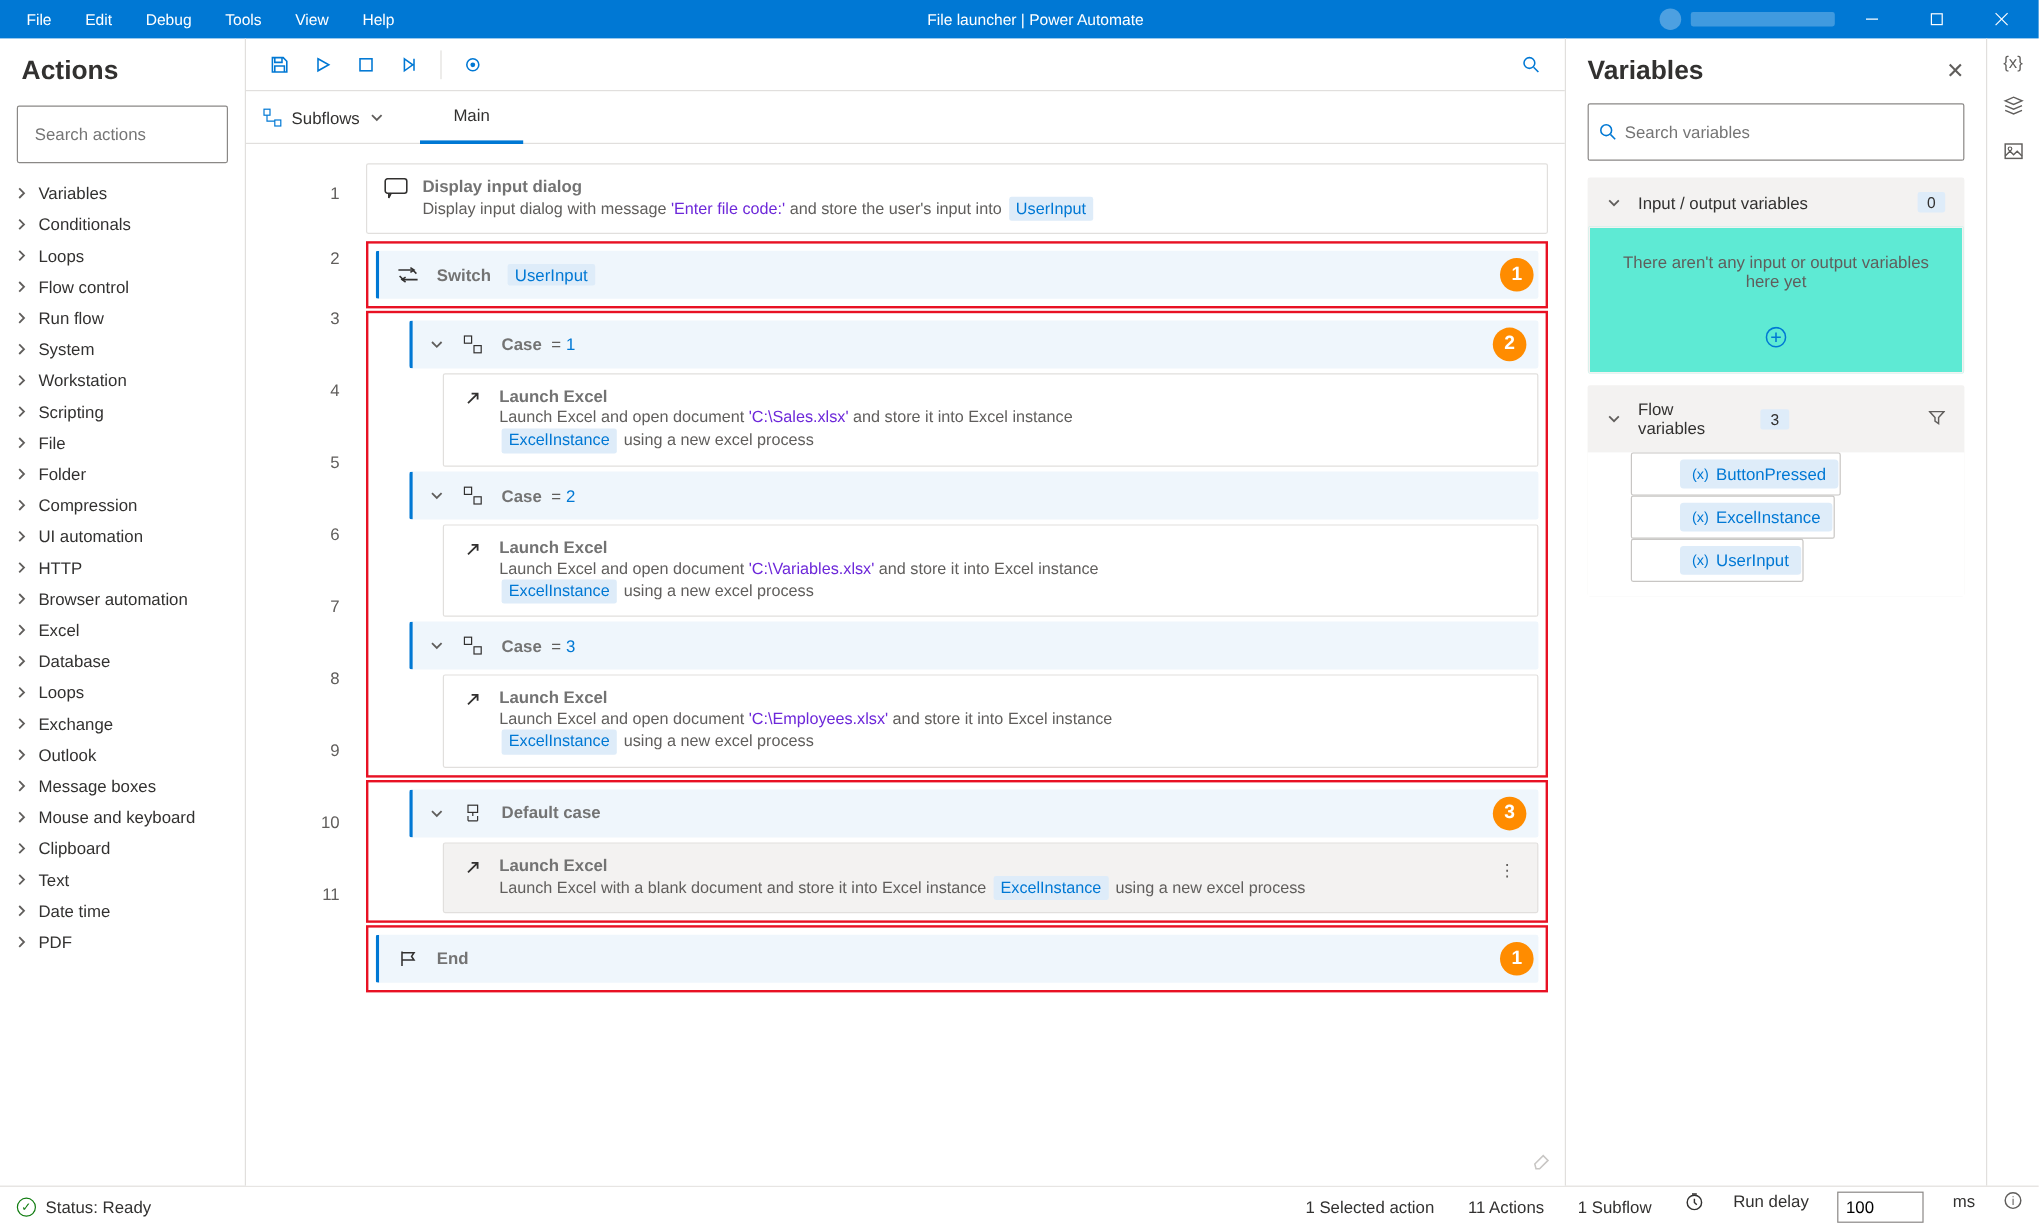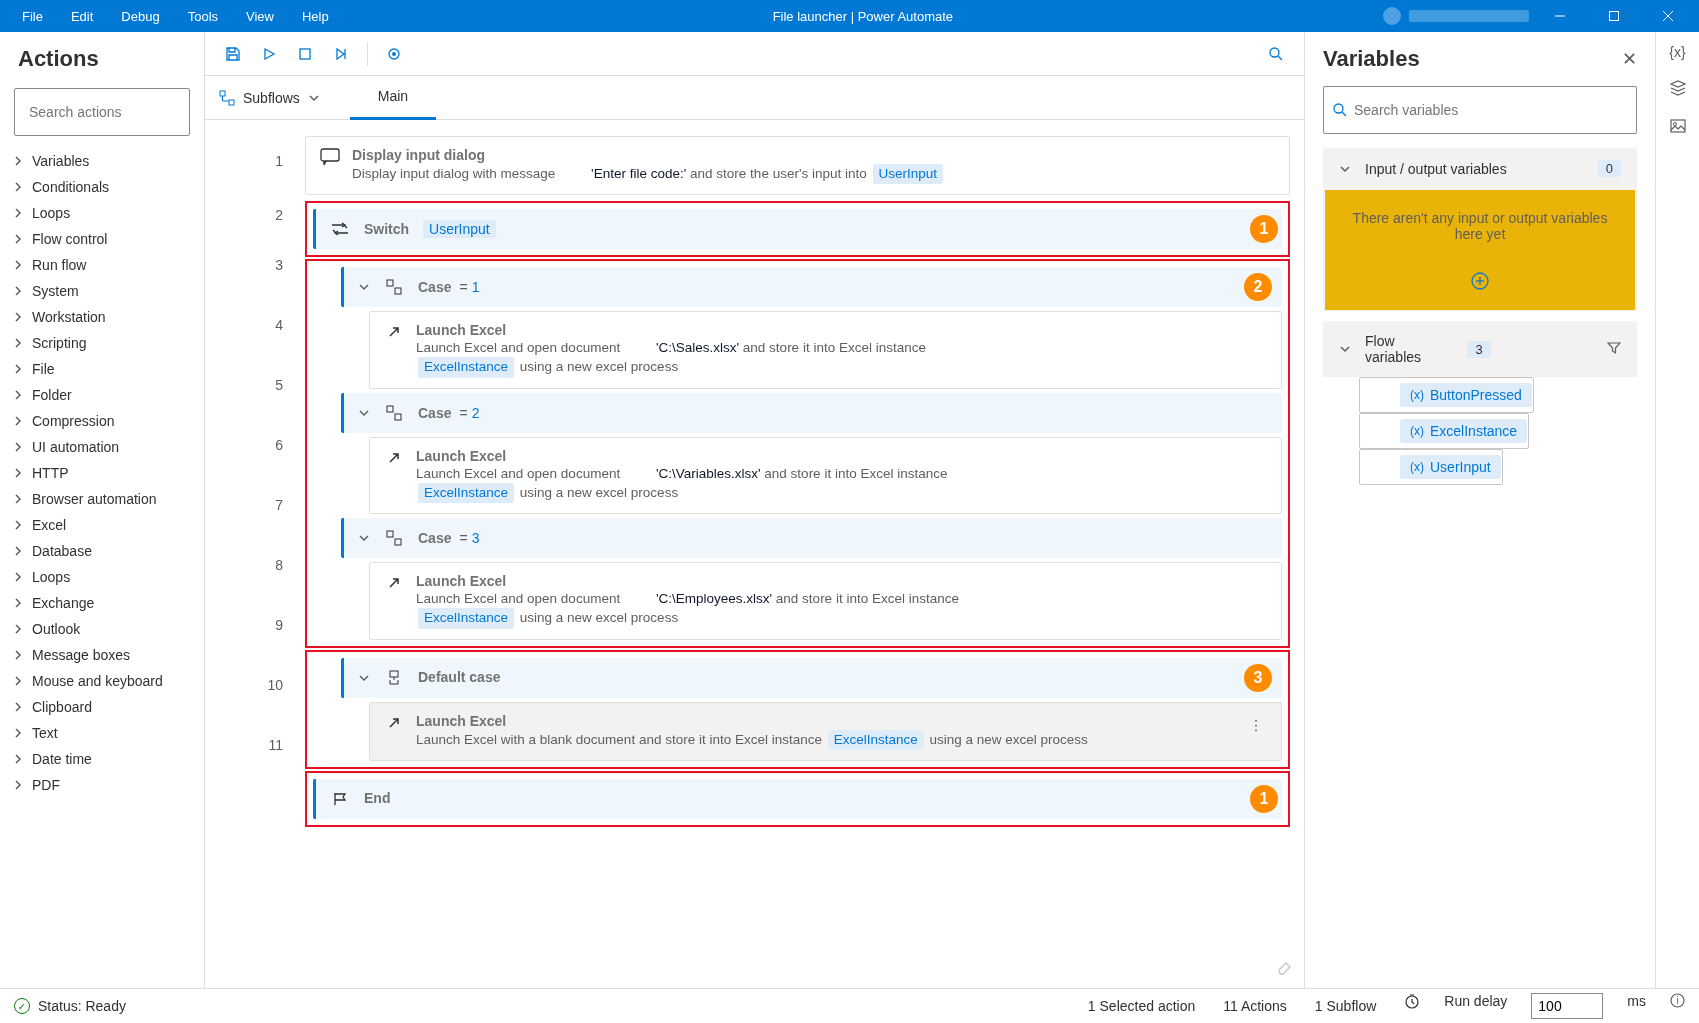--- a/index.html
+++ b/index.html
@@ -47,21 +47,21 @@
     
     .step-card { background: #fff; border: 1px solid #e1dfdd; border-radius: 2px; margin: 4px 0; padding: 10px 14px; display: flex; align-items: flex-start; gap: 12px; }
     .step-inst { background: #eff6fc; border-left: 3px solid #0078d4; margin: 4px 0; padding: 10px 14px; display: flex; align-items: center; gap: 14px; border-radius: 2px; }
     .step-indent { margin-left: 28px; }
     .step-indent2 { margin-left: 56px; }
     .step-icon { width: 20px; height: 20px; flex-shrink: 0; color: #323130; display: flex; align-items: center; justify-content: center; }
     .step-body { flex: 1; min-width: 0; }
     .step-title { font-weight: 600; color: #737373; margin-bottom: 1px; font-size: 14px; }
     .step-desc { color: #605e5c; font-size: 13.5px; line-height: 1.35; }
     .token { background: #deecf9; color: #0078d4; padding: 1px 6px; border-radius: 2px; display: inline-block; margin: 0 2px; }
-    .path-link { color: #0f172a; margin-left: 32px; }
+    .path-link { color: #6d28d9; }
     .case-op { color: #605e5c; margin-left: 8px; font-size: 14px; }
     .case-val { color: #0078d4; margin-left: 4px; }
     
     .annotation-badge { position: absolute; right: 10px; top: 50%; transform: translateY(-50%); width: 28px; height: 28px; border-radius: 50%; background: #ff8c00; color: #fff; font-weight: 700; display: flex; align-items: center; justify-content: center; font-size: 16px; }
     .annotation-inner { position: relative; }
     
     .more-btn { color: #605e5c; cursor: pointer; padding: 4px; }
     
     .variables-panel { width: 395px; border-left: 1px solid #e1dfdd; display: flex; }
     .var-content { flex: 1; padding: 14px 18px; }
@@ -533,21 +533,21 @@
       </div>
 
       <div class="var-section">
         <div class="var-section-head">
           <svg width="12" height="12" viewBox="0 0 12 12">
               <path d="M2 4l4 4 4-4" fill="none" stroke="#605e5c" stroke-width="1.5"></path>
             </svg>
           <span class="var-section-title">Input / output variables</span>
           <span class="var-badge">0</span>
         </div>
-        <div style="background:#eab308;border:1px solid #f3f2f1;margin:0 1px">
+        <div style="background:#5eead4;border:1px solid #f3f2f1;margin:0 1px">
           <div class="var-empty">There aren't any input or output variables here yet</div>
           <div class="var-add">
               <svg width="18" height="18" viewBox="0 0 18 18">
                 <circle cx="9" cy="9" r="8" fill="none" stroke="#0078d4" stroke-width="1.3"></circle>
                 <line x1="9" y1="5" x2="9" y2="13" stroke="#0078d4" stroke-width="1.3"></line>
                 <line x1="5" y1="9" x2="13" y2="9" stroke="#0078d4" stroke-width="1.3"></line>
               </svg>
             </div>
         </div>
       </div>

